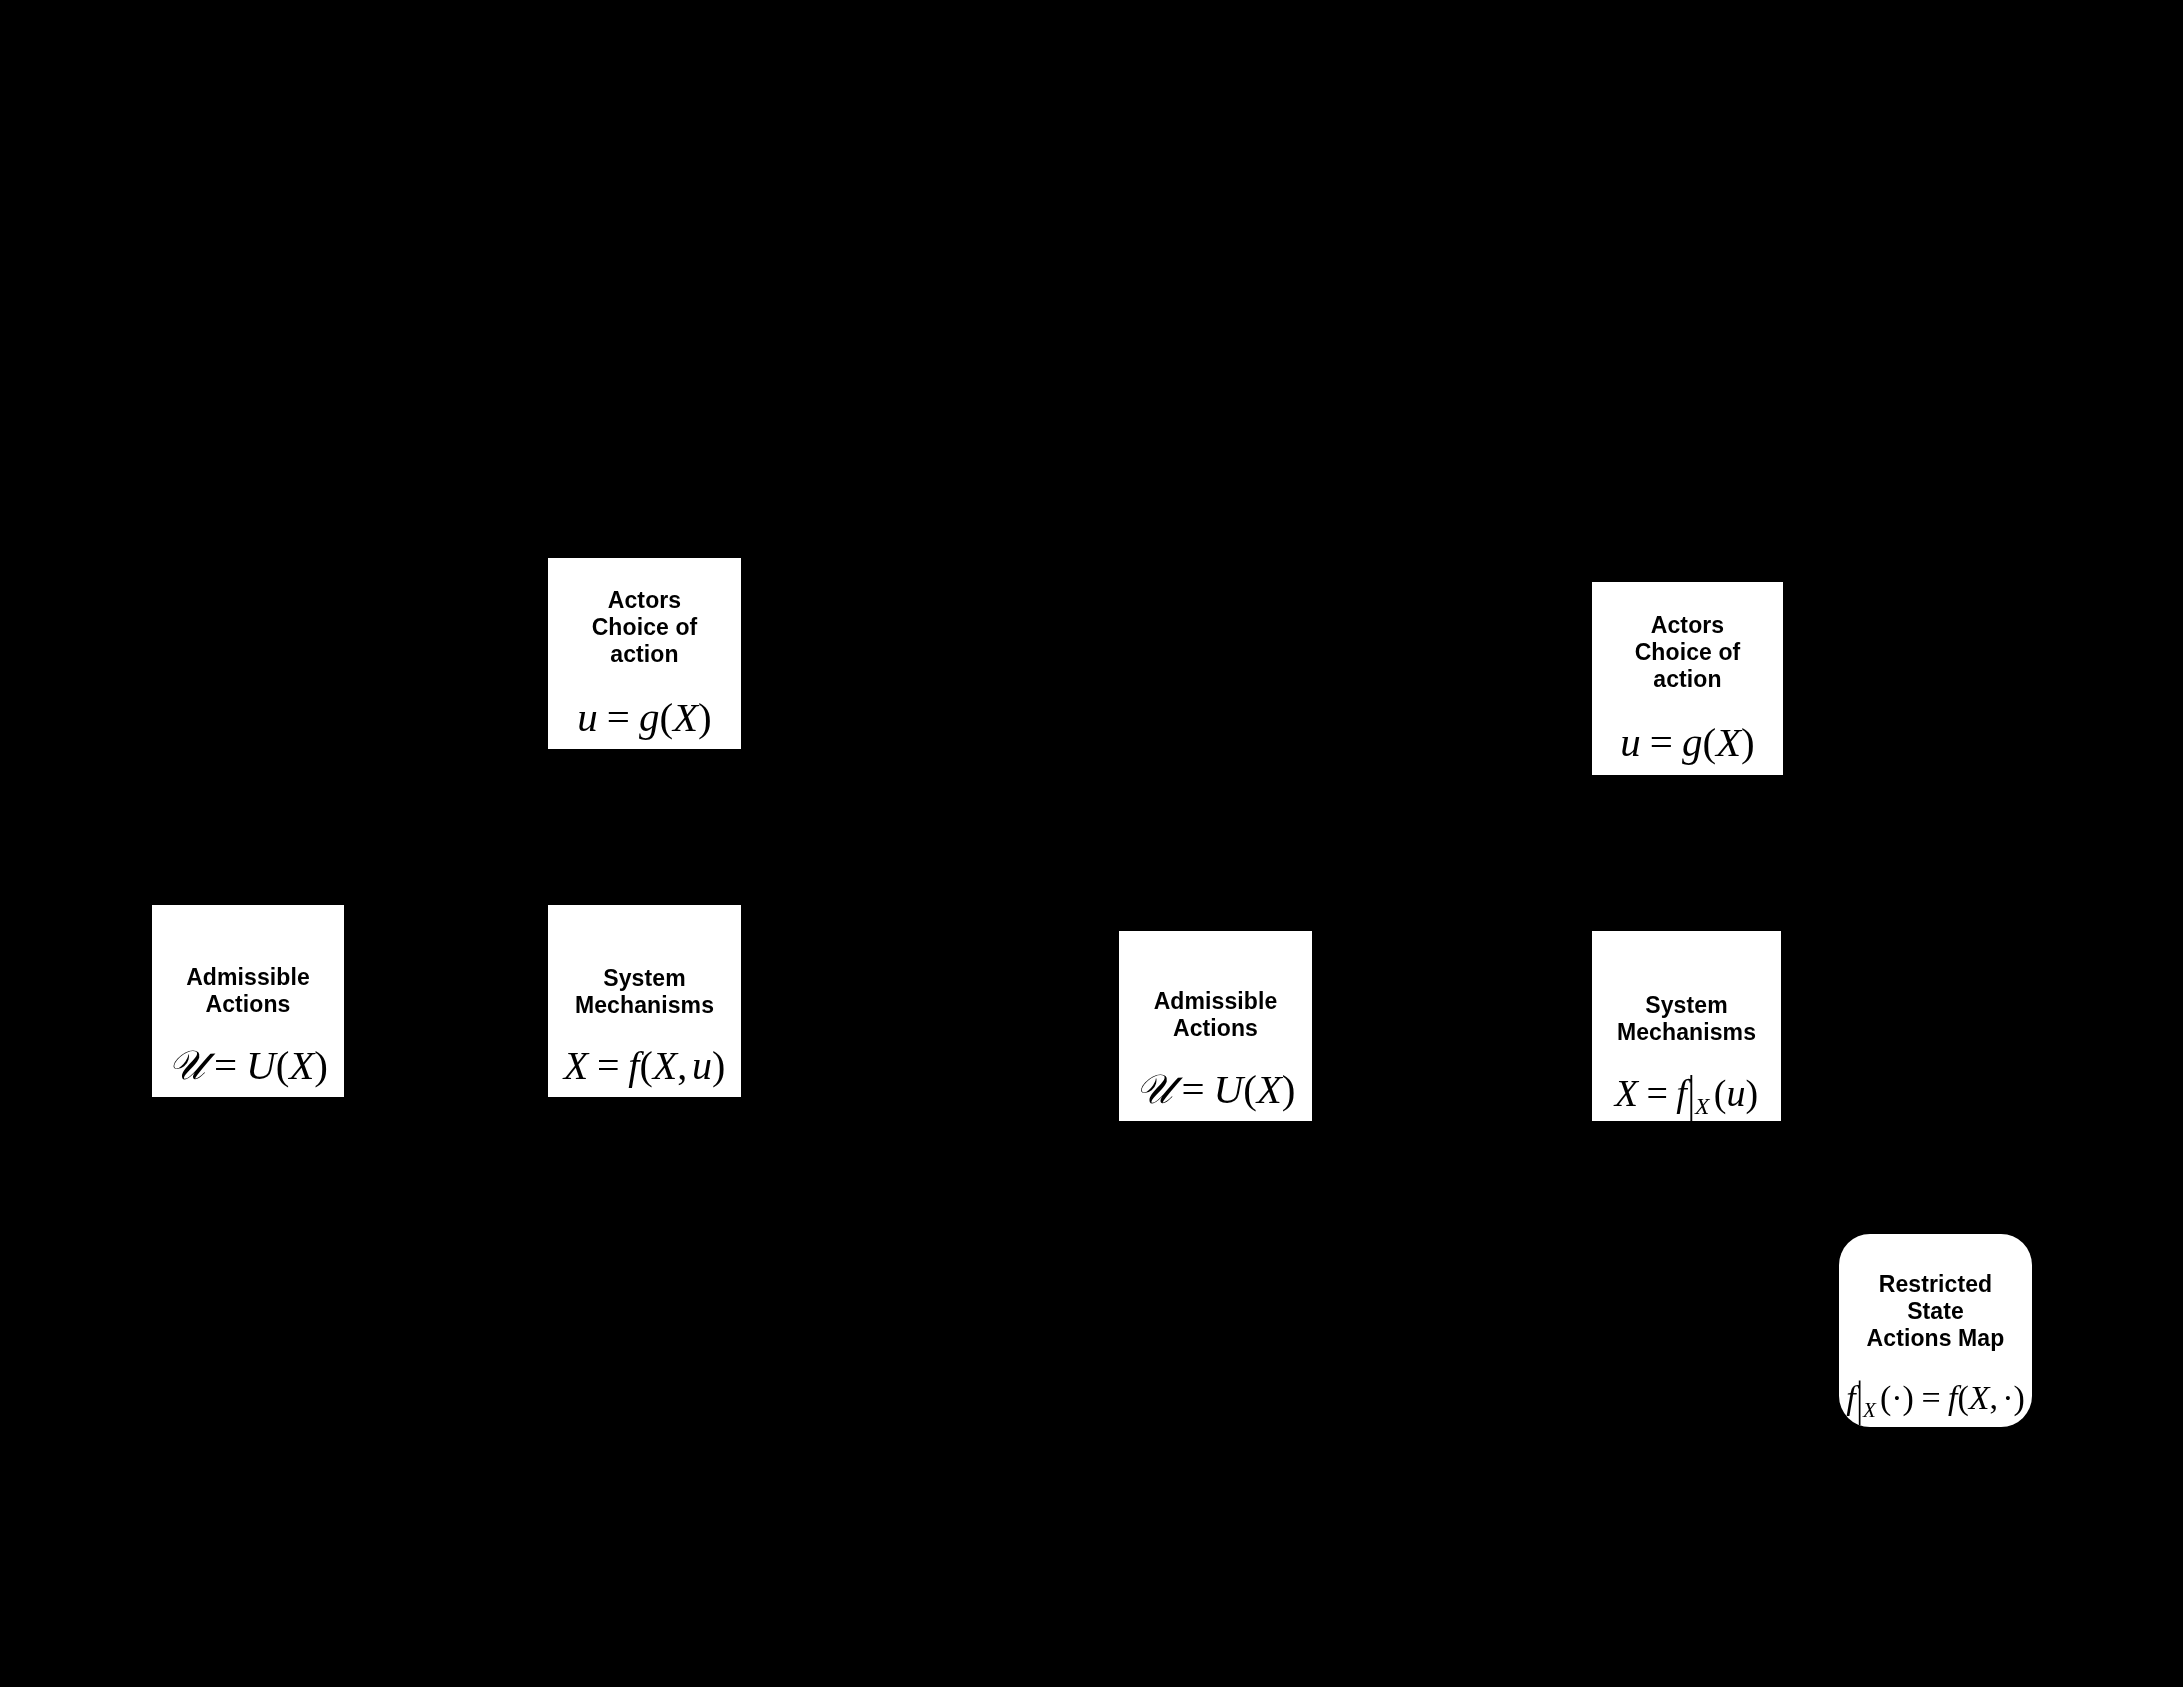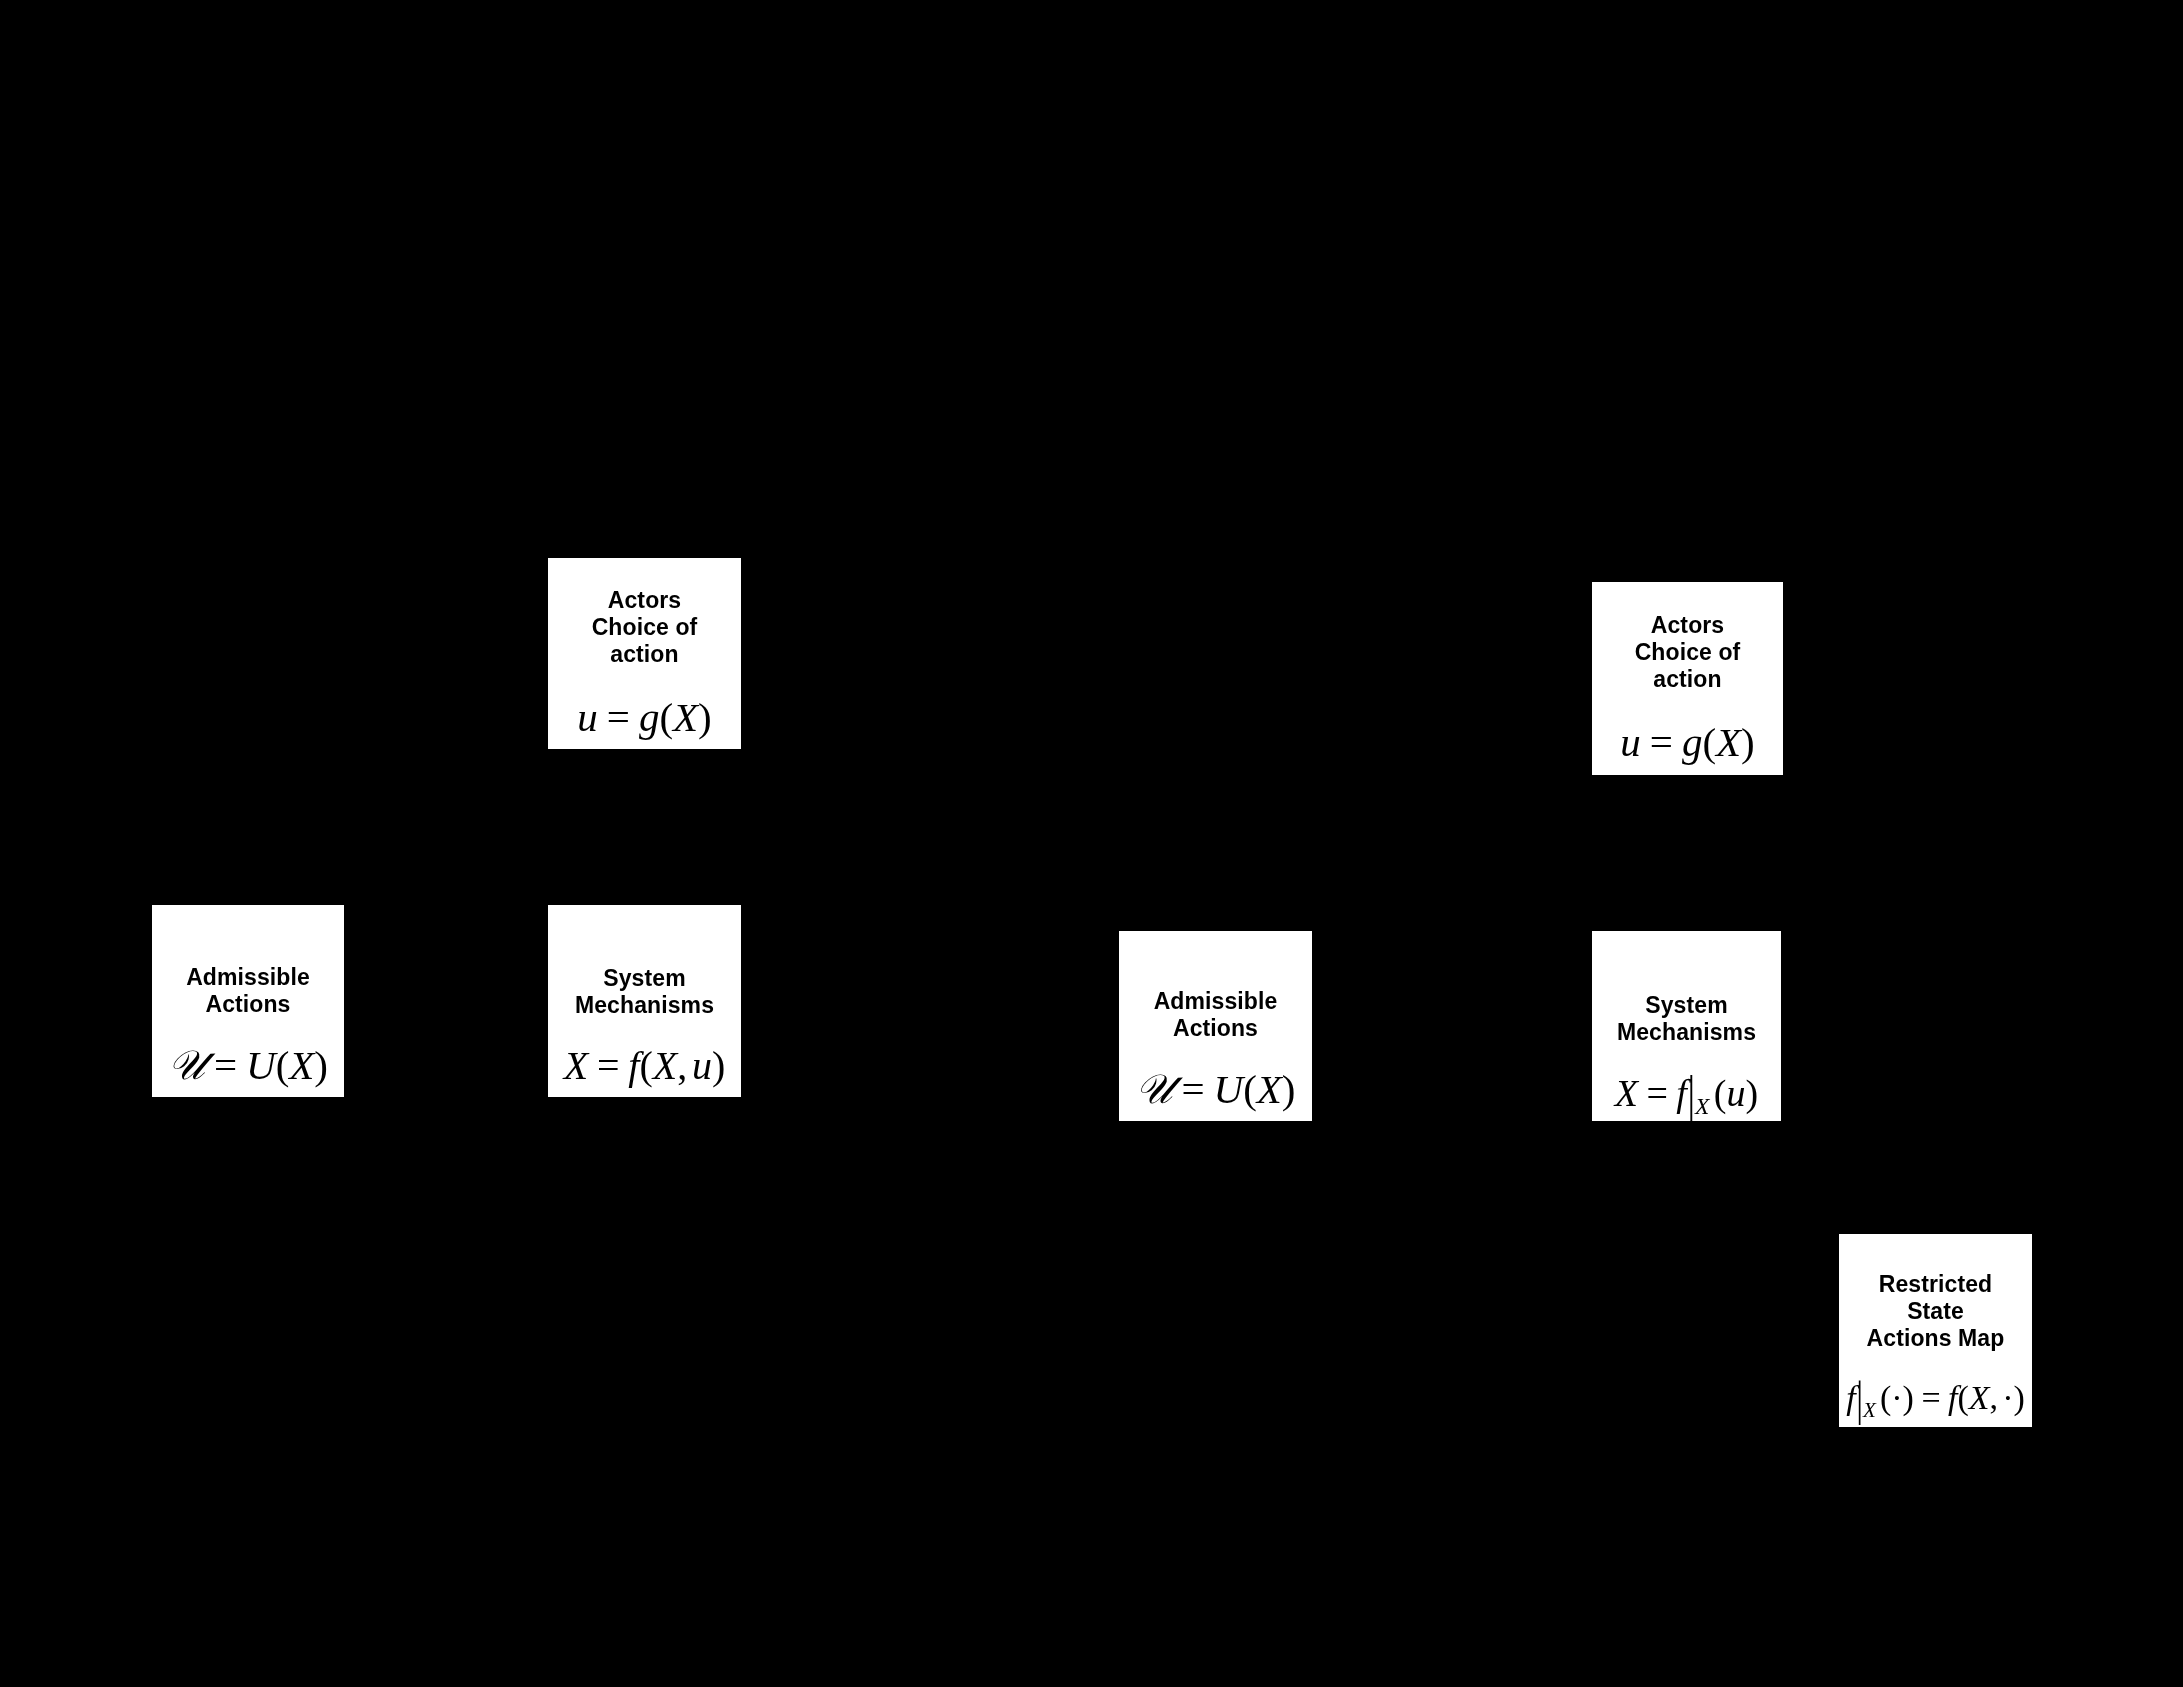--- a/index.html
+++ b/index.html
@@ -110,21 +110,21 @@
   #node-admissible-actions-right .node-title { font-size: 23px; margin-bottom: 28px; }
   #node-admissible-actions-right .node-formula { font-size: 41px; margin-bottom: 10.6px; }
 
   #node-system-mechanisms-right {
     left: 1592px;  top: 931px;  width: 189px;  height: 190px;
   }
   #node-system-mechanisms-right .node-title { font-size: 23px; margin-bottom: 28px; }
   #node-system-mechanisms-right .node-formula { font-size: 38px; margin-bottom: 9.3px; }
 
   #node-restricted-state-update-map {
-    left: 1839px;  top: 1234px;  width: 193px;  height: 193px;
+    left: 1839px;  top: 1234px;  width: 193px;  height: 193px; border-radius: 31px;
   }
   #node-restricted-state-update-map .node-title { font-size: 23px; margin-bottom: 29px; }
   #node-restricted-state-update-map .node-formula { font-size: 34px; margin-bottom: 12px; }
 </style>
 </head>
 <body>
 
 <div id="canvas">
 
   <div class="node" id="node-actors-choice-left">

